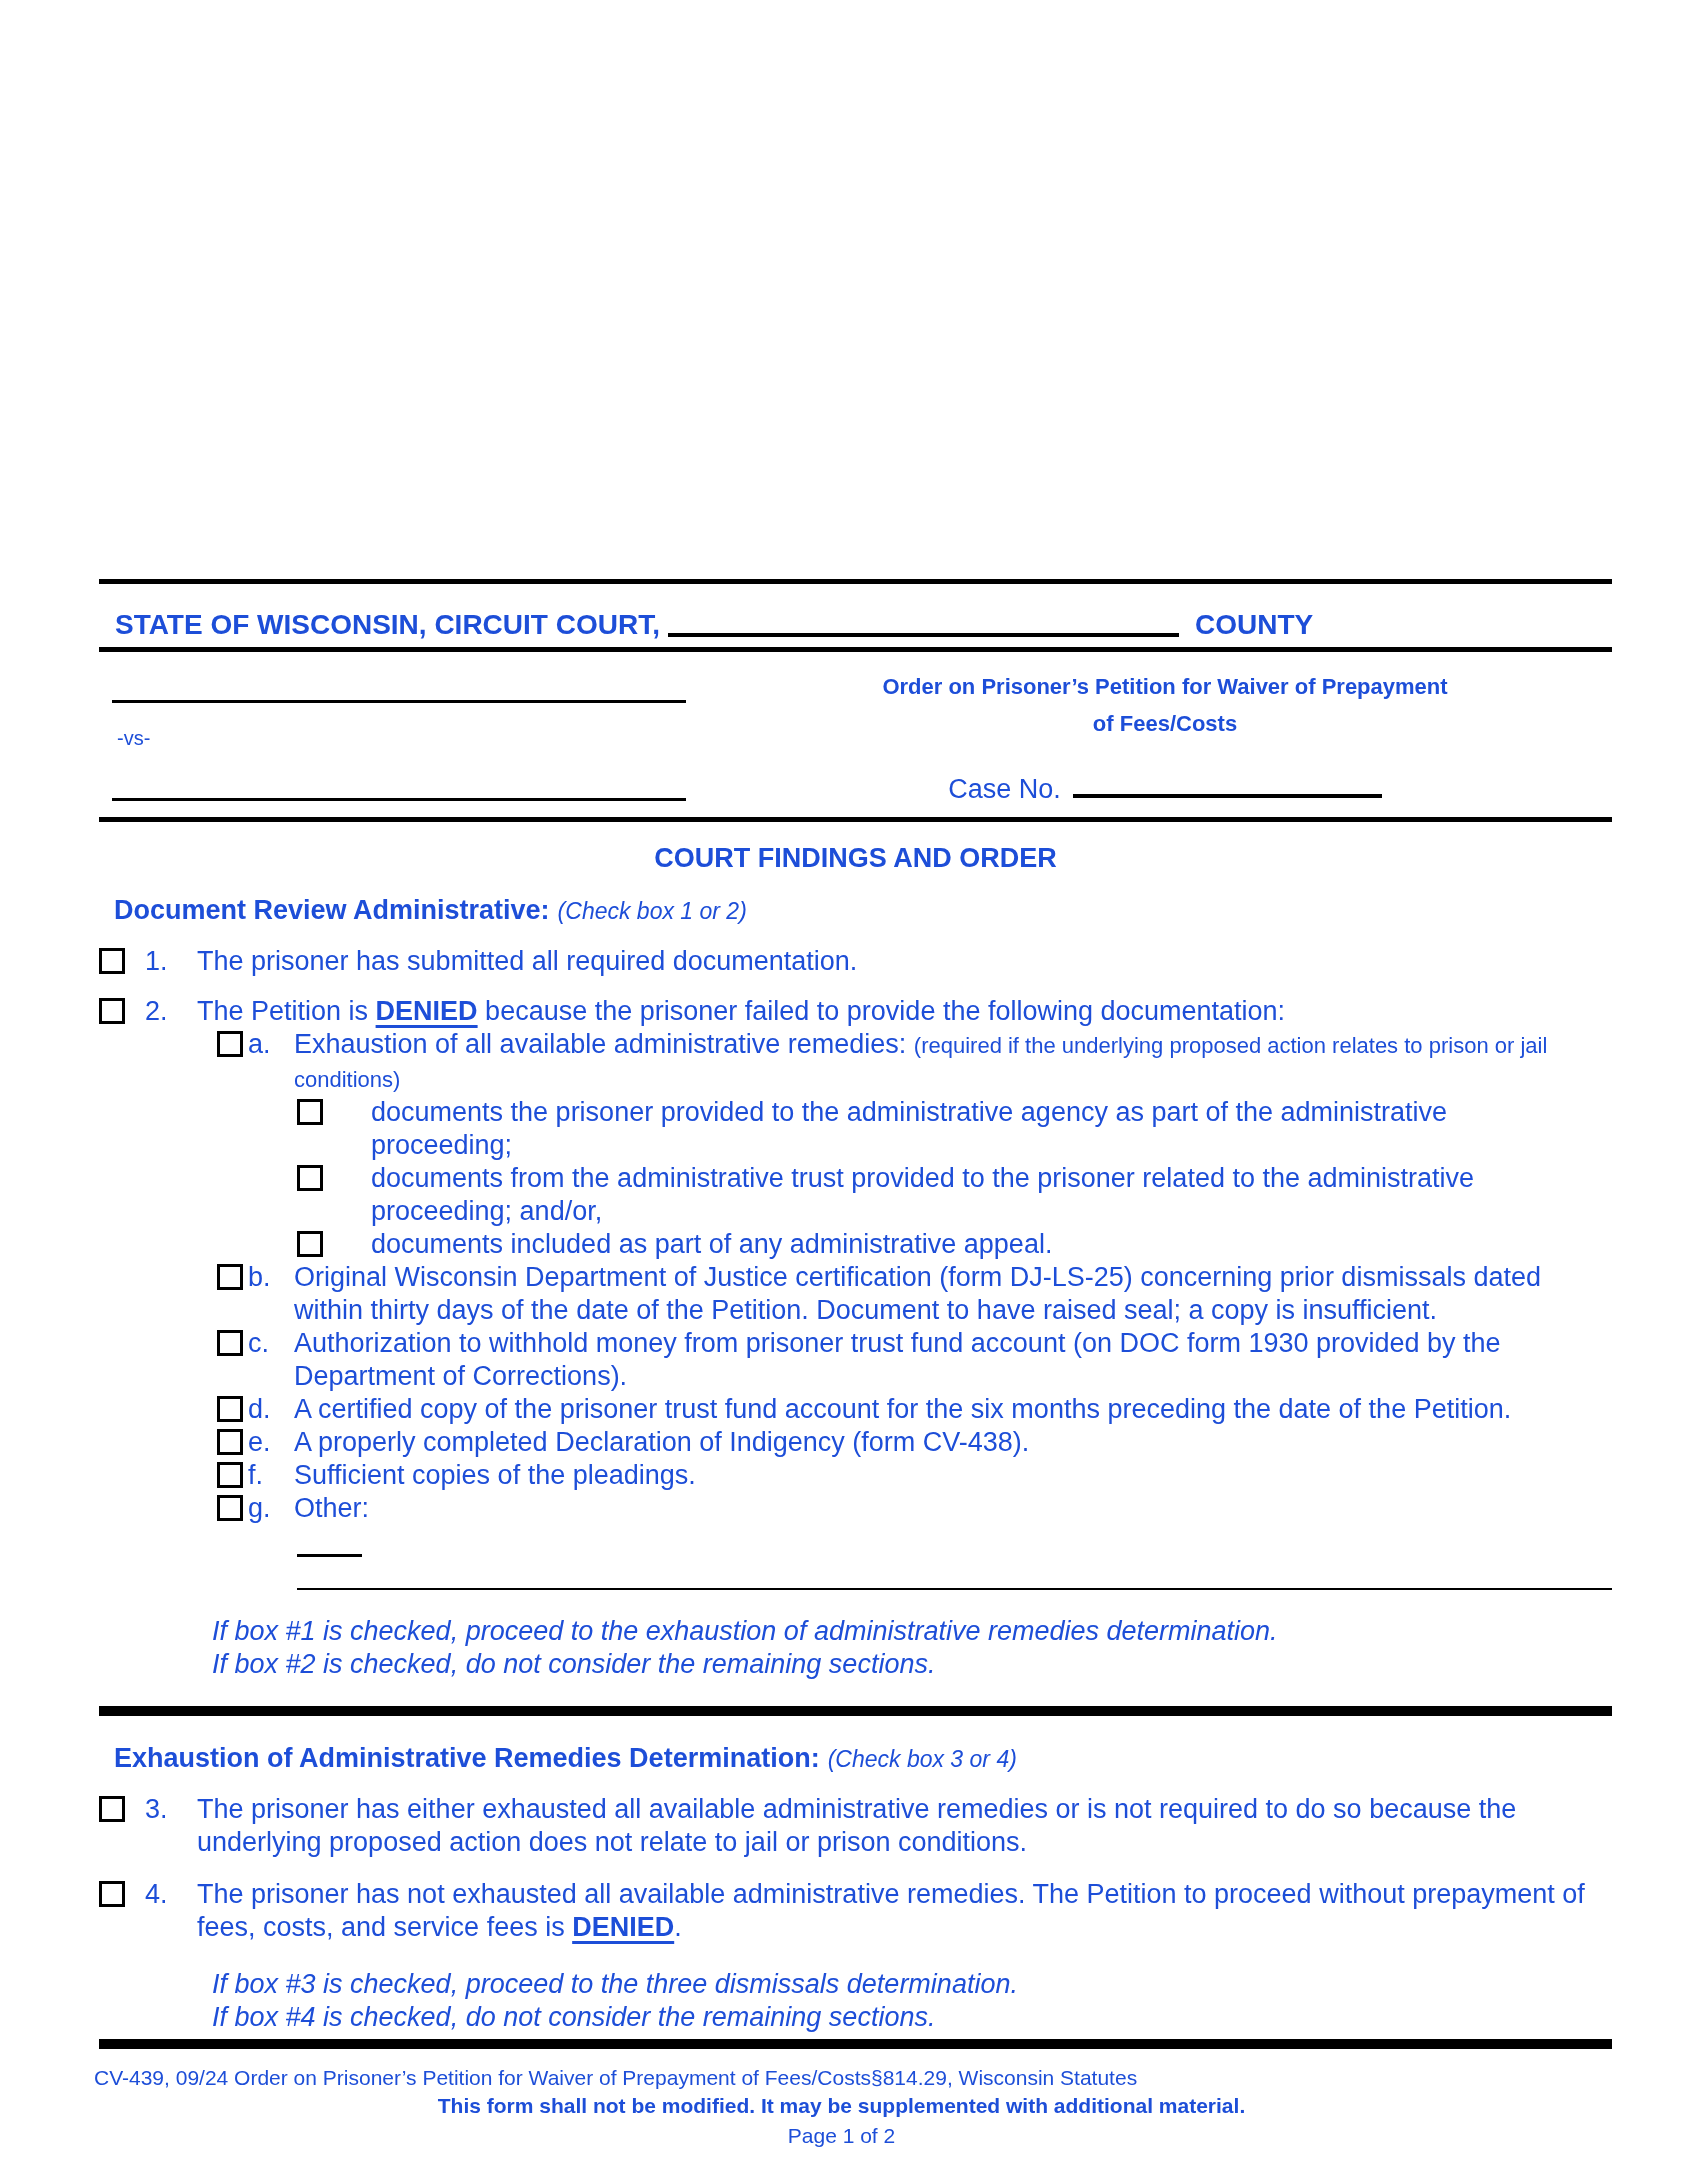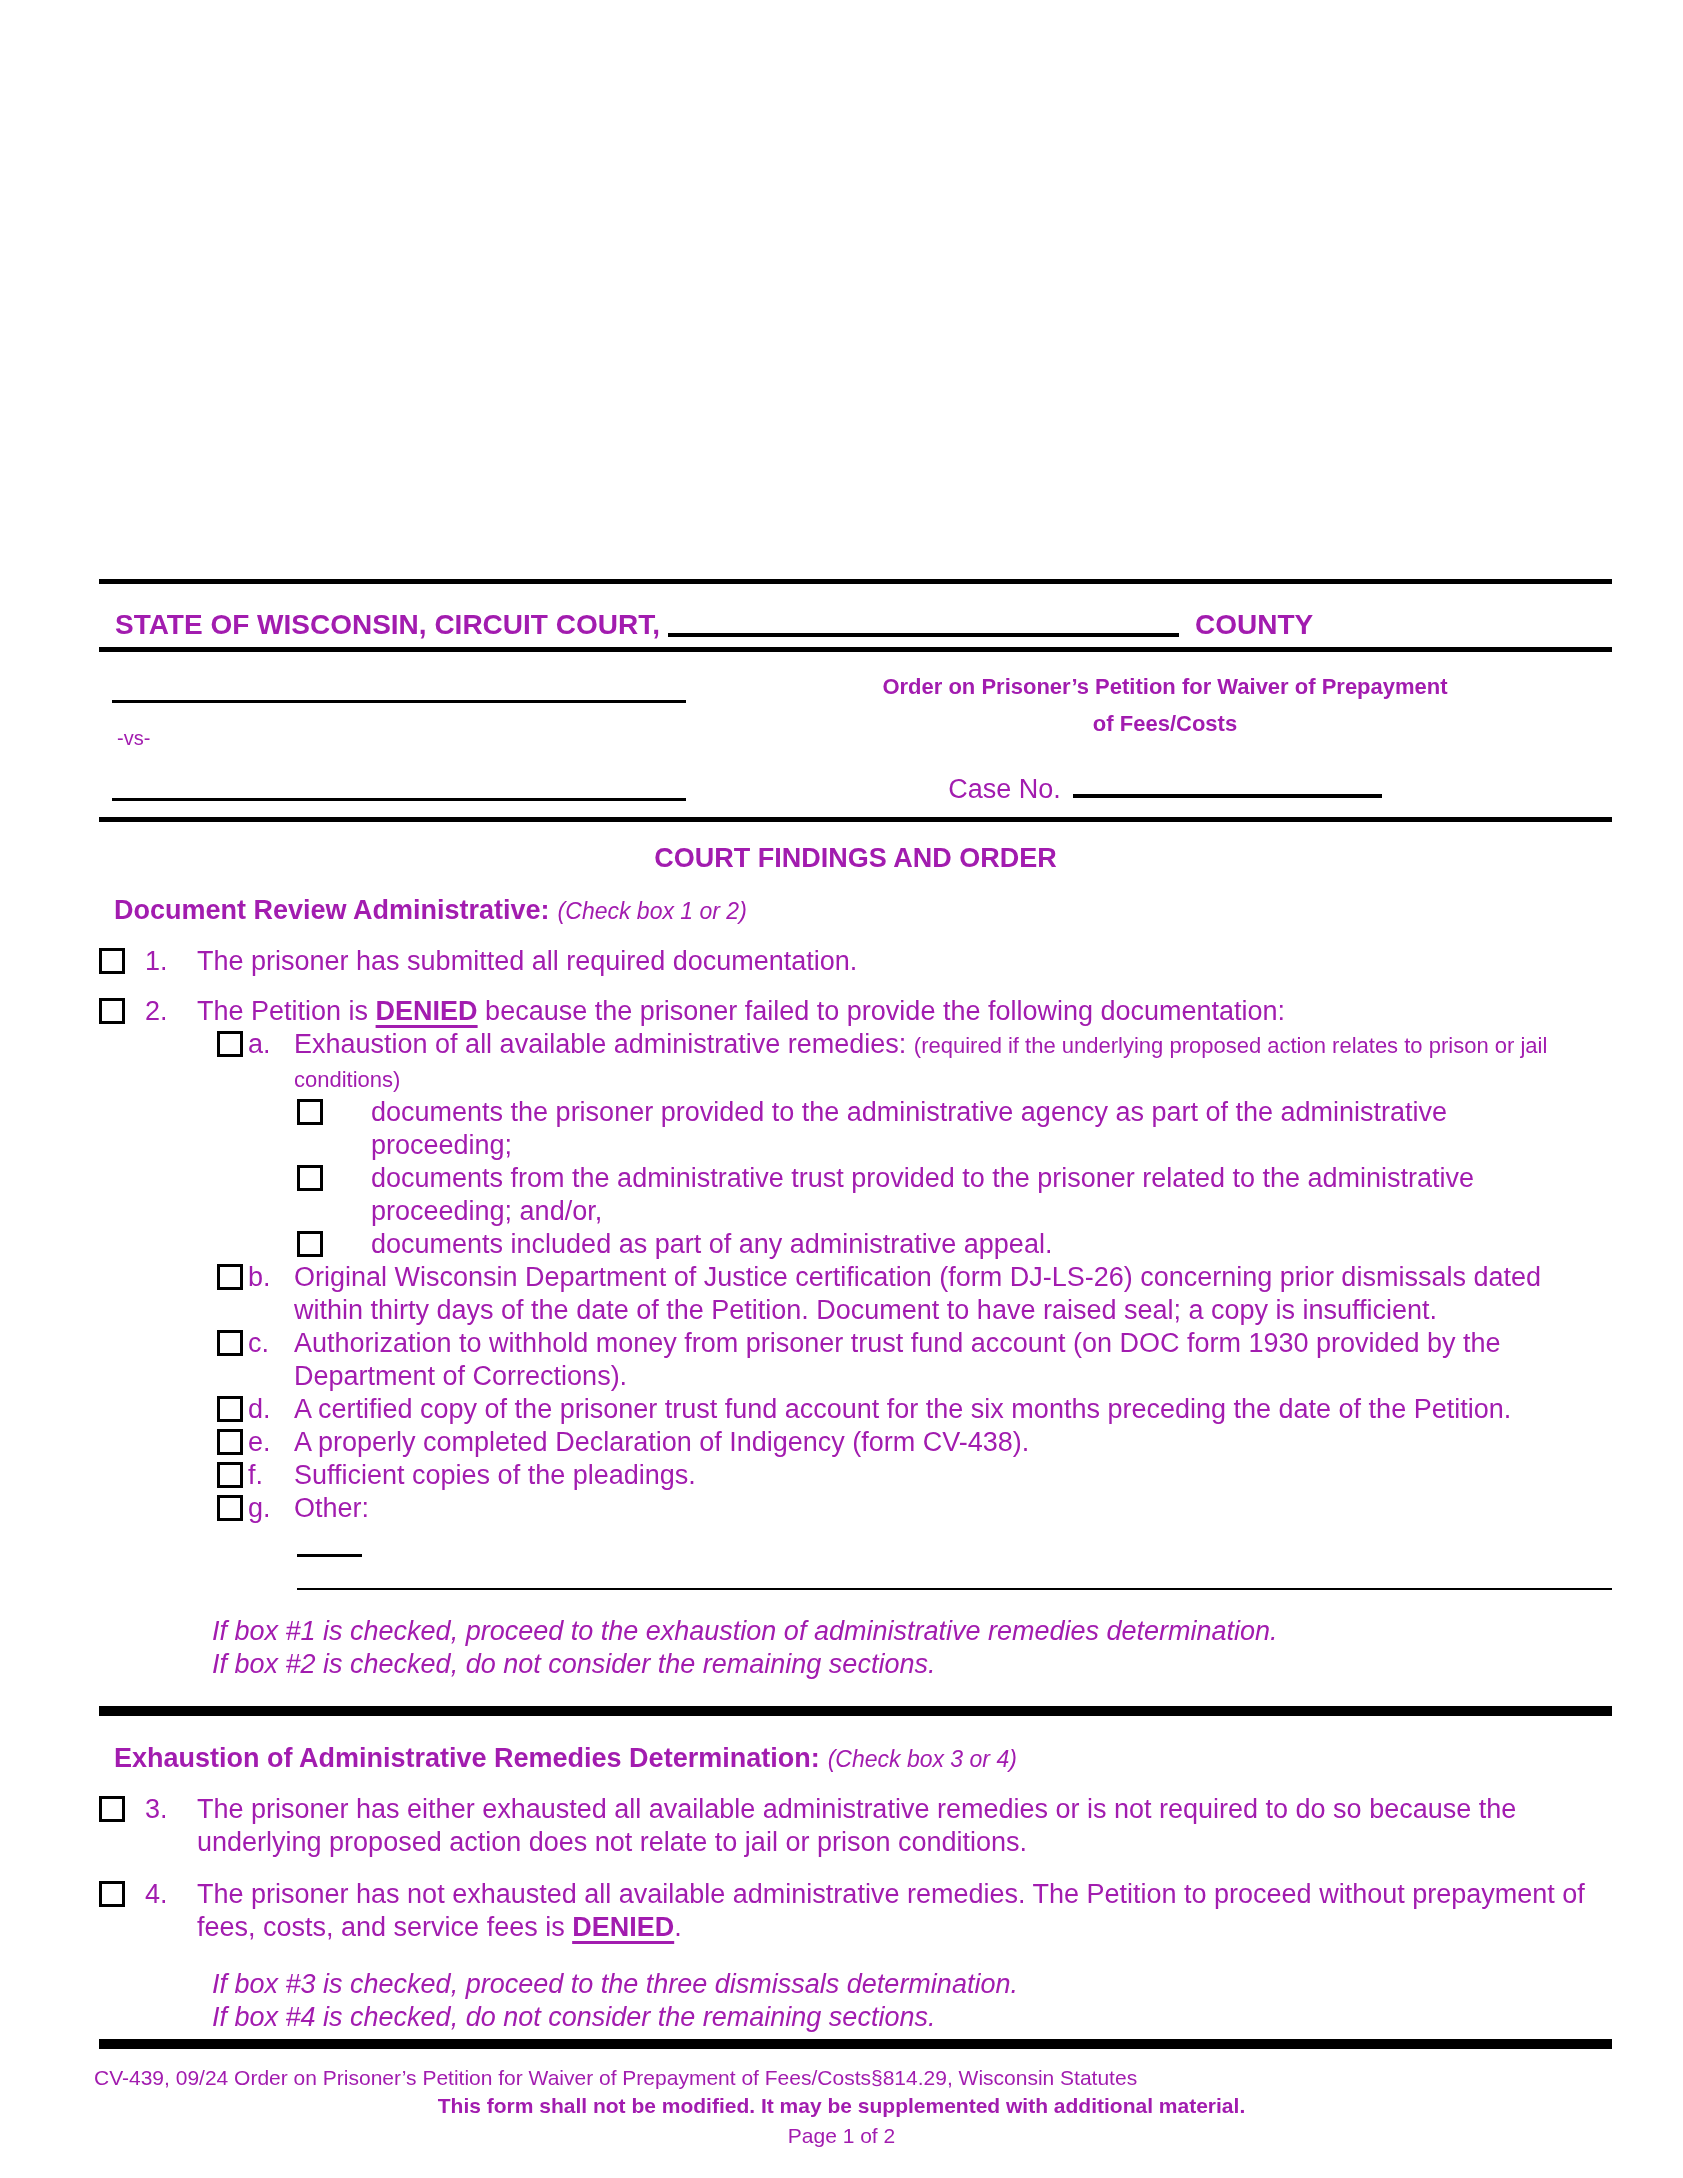--- a/index.html
+++ b/index.html
@@ -1,16 +1,16 @@
 <!DOCTYPE html>
 <html><head>
 <meta charset="utf-8">
 <style>
   html,body{margin:0;padding:0;background:#e8e8e8;}
-  .page{position:relative;width:1683px;height:2178px;background:#ffffff;color:#a21caf;
+  .page{position:relative;width:1683px;height:2178px;background:#ffffff;color:#1d4ed8;
         font-family:"Liberation Sans",sans-serif;font-size:27px;overflow:hidden;}
   .content{position:absolute;left:99px;top:579px;width:1513px;}
   .rule{background:#000;}
   .med{height:5px;}
   .xthick{height:10px;}
 
   
   .court-row{display:flex;align-items:flex-end;padding:24px 0 6px 16px;font-weight:bold;font-size:28px;line-height:33px;}
   .county-line{height:0;width:511px;border-bottom:4px solid #000;margin:0 16px 4px 8px;align-self:flex-end;}
 
@@ -130,21 +130,21 @@
       <span class="text">documents from the administrative trust provided to the prisoner related to the administrative proceeding; and/or,</span>
     </div>
     <div class="sub3">
       <span class="cb"></span>
       <span class="text">documents included as part of any administrative appeal.</span>
     </div>
 
     <div class="sub">
       <span class="cb"></span>
       <span class="letter">b.</span>
-      <span class="text">Original Wisconsin Department of Justice certification (form DJ-LS-26) concerning prior dismissals dated within thirty days of the date of the Petition. Document to have raised seal; a copy is insufficient.</span>
+      <span class="text">Original Wisconsin Department of Justice certification (form DJ-LS-25) concerning prior dismissals dated within thirty days of the date of the Petition. Document to have raised seal; a copy is insufficient.</span>
     </div>
     <div class="sub">
       <span class="cb"></span>
       <span class="letter">c.</span>
       <span class="text">Authorization to withhold money from prisoner trust fund account (on DOC form 1930 provided by the Department of Corrections).</span>
     </div>
     <div class="sub">
       <span class="cb"></span>
       <span class="letter">d.</span>
       <span class="text">A certified copy of the prisoner trust fund account for the six months preceding the date of the Petition.</span>

